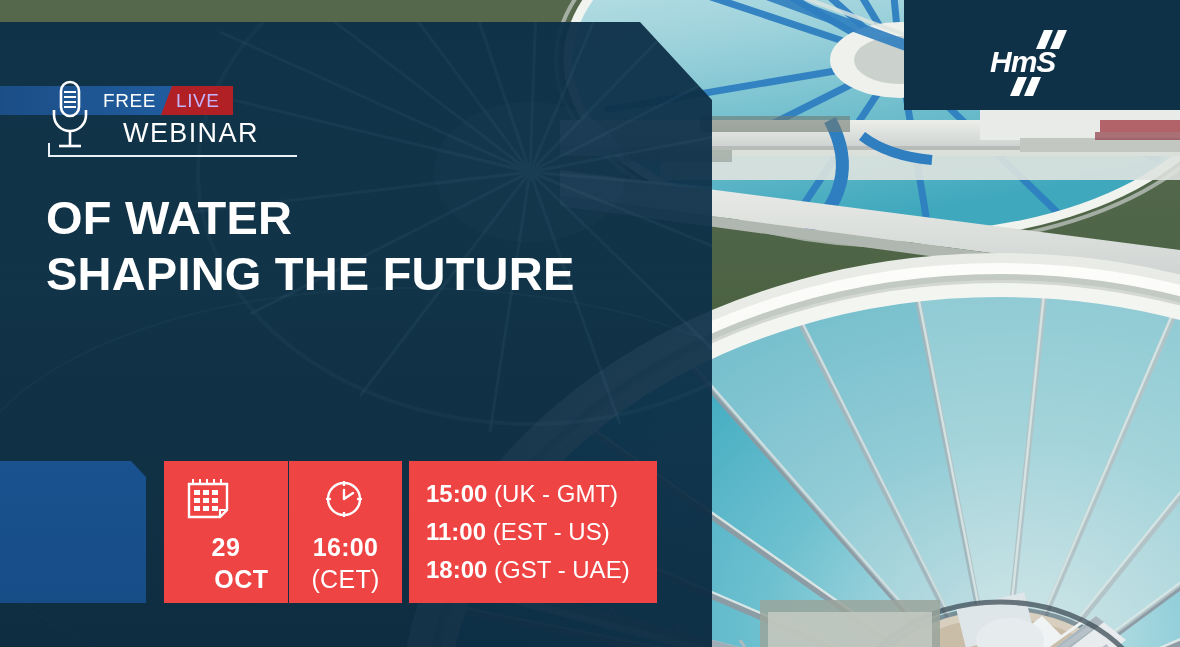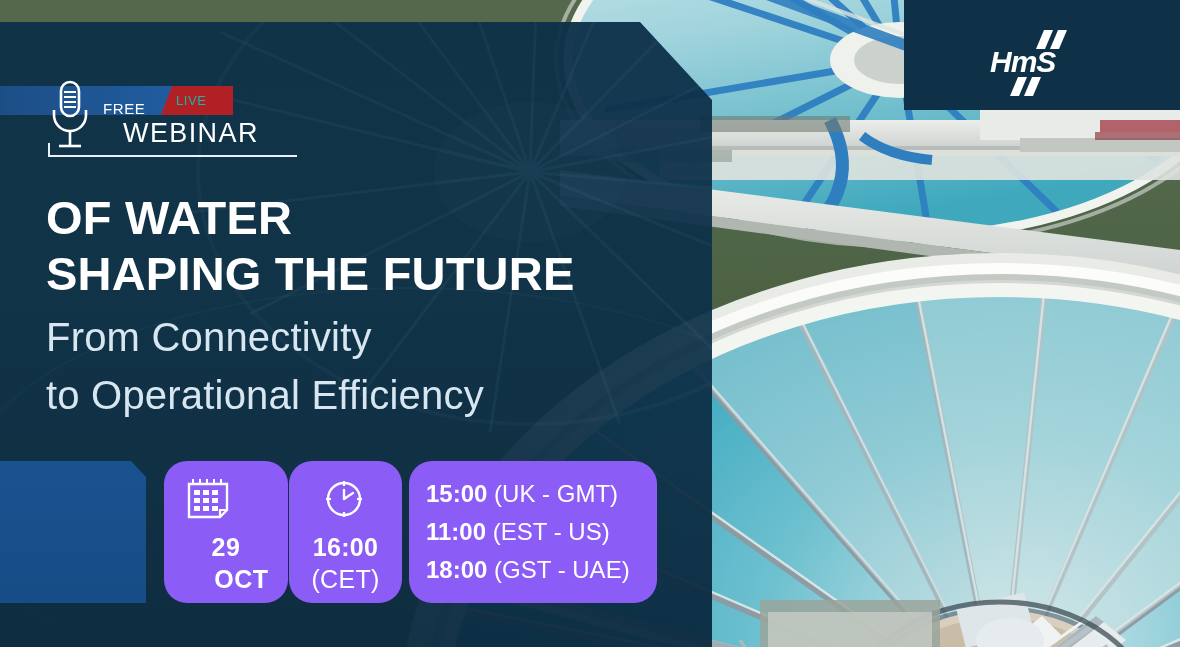--- a/index.html
+++ b/index.html
@@ -47,30 +47,30 @@
   .swm-logo{position:relative;width:108px;height:76px;}
   .swm-logo svg{display:block;}
 
   
   .freebar{
     position:absolute;left:0;top:86px;width:216px;height:29px;
     background:linear-gradient(90deg,#1c4e86 0%,#1f5999 60%,#1f5ea4 100%);
   }
   .freebar-label{
     position:absolute;left:103px;top:87px;height:27px;line-height:27px;
-    color:#ffffff;font-size:15px;letter-spacing:.6px;font-weight:400;margin-top:8px;
+    color:#ffffff;font-size:19px;letter-spacing:.6px;font-weight:400;
   }
   .livechip{
     position:absolute;left:161px;top:86px;width:72px;height:29px;
     background:#b02025;
     clip-path:polygon(11px 0, 72px 0, 72px 29px, 0 29px);
   }
   .livechip-label{
     position:absolute;left:176px;top:87px;height:27px;line-height:27px;
-    color:#14b8a6;font-size:13px;letter-spacing:.6px;font-weight:400;
+    color:#c4b5fd;font-size:19px;letter-spacing:.6px;font-weight:400;
   }
 
   .mic{position:absolute;left:48px;top:80px;width:44px;height:72px;}
   .mic svg{display:block;}
 
   .webinar{
     position:absolute;left:123px;top:118px;
     color:#ffffff;font-size:27px;letter-spacing:1.4px;font-weight:400;
   }
   .rule{
@@ -100,21 +100,21 @@
   
   .decor-block{
     position:absolute;left:0;top:461px;width:146px;height:142px;
     background:linear-gradient(180deg,#1a5596 0%,#17508d 100%);
     clip-path:polygon(0 0, 131px 0, 146px 16px, 146px 142px, 0 142px);
     opacity:.92;
   }
 
   
   .card{
-    position:absolute;background:#8b5cf6;border-radius:23px;
+    position:absolute;background:#ef4444;
   }
   .card-date{left:164px;top:461px;width:124px;height:142px;}
   .card-time{left:289px;top:461px;width:113px;height:142px;}
   .card-zones{left:409px;top:461px;width:248px;height:142px;}
 
   .icon-cal{position:absolute;left:22px;top:16px;width:44px;height:42px;}
   .icon-clk{position:absolute;left:33px;top:17px;width:44px;height:42px;}
   .icon-cal svg,.icon-clk svg{display:block;}
 
   .date-num{
@@ -396,24 +396,20 @@
 
   <div class="webinar">WEBINAR</div>
   <div class="rule-tick"></div>
   <div class="rule"></div>
 
   <div class="headline">
     <span class="ln">OF WATER</span>
     <span class="ln">SHAPING THE FUTURE</span>
   </div>
 
-  <div class="subhead">
-    <span class="ln">From Connectivity</span>
-    <span class="ln">to Operational Efficiency</span>
-  </div>
 
   <div class="decor-block"></div>
 
   <div class="card card-date">
     <div class="icon-cal">
       <svg viewBox="0 0 44 42">
         <g stroke="#ffffff" stroke-width="2" fill="none">
           <line x1="7" y1="2" x2="7" y2="8"></line>
           <line x1="14" y1="2" x2="14" y2="8"></line>
           <line x1="21" y1="2" x2="21" y2="8"></line>

